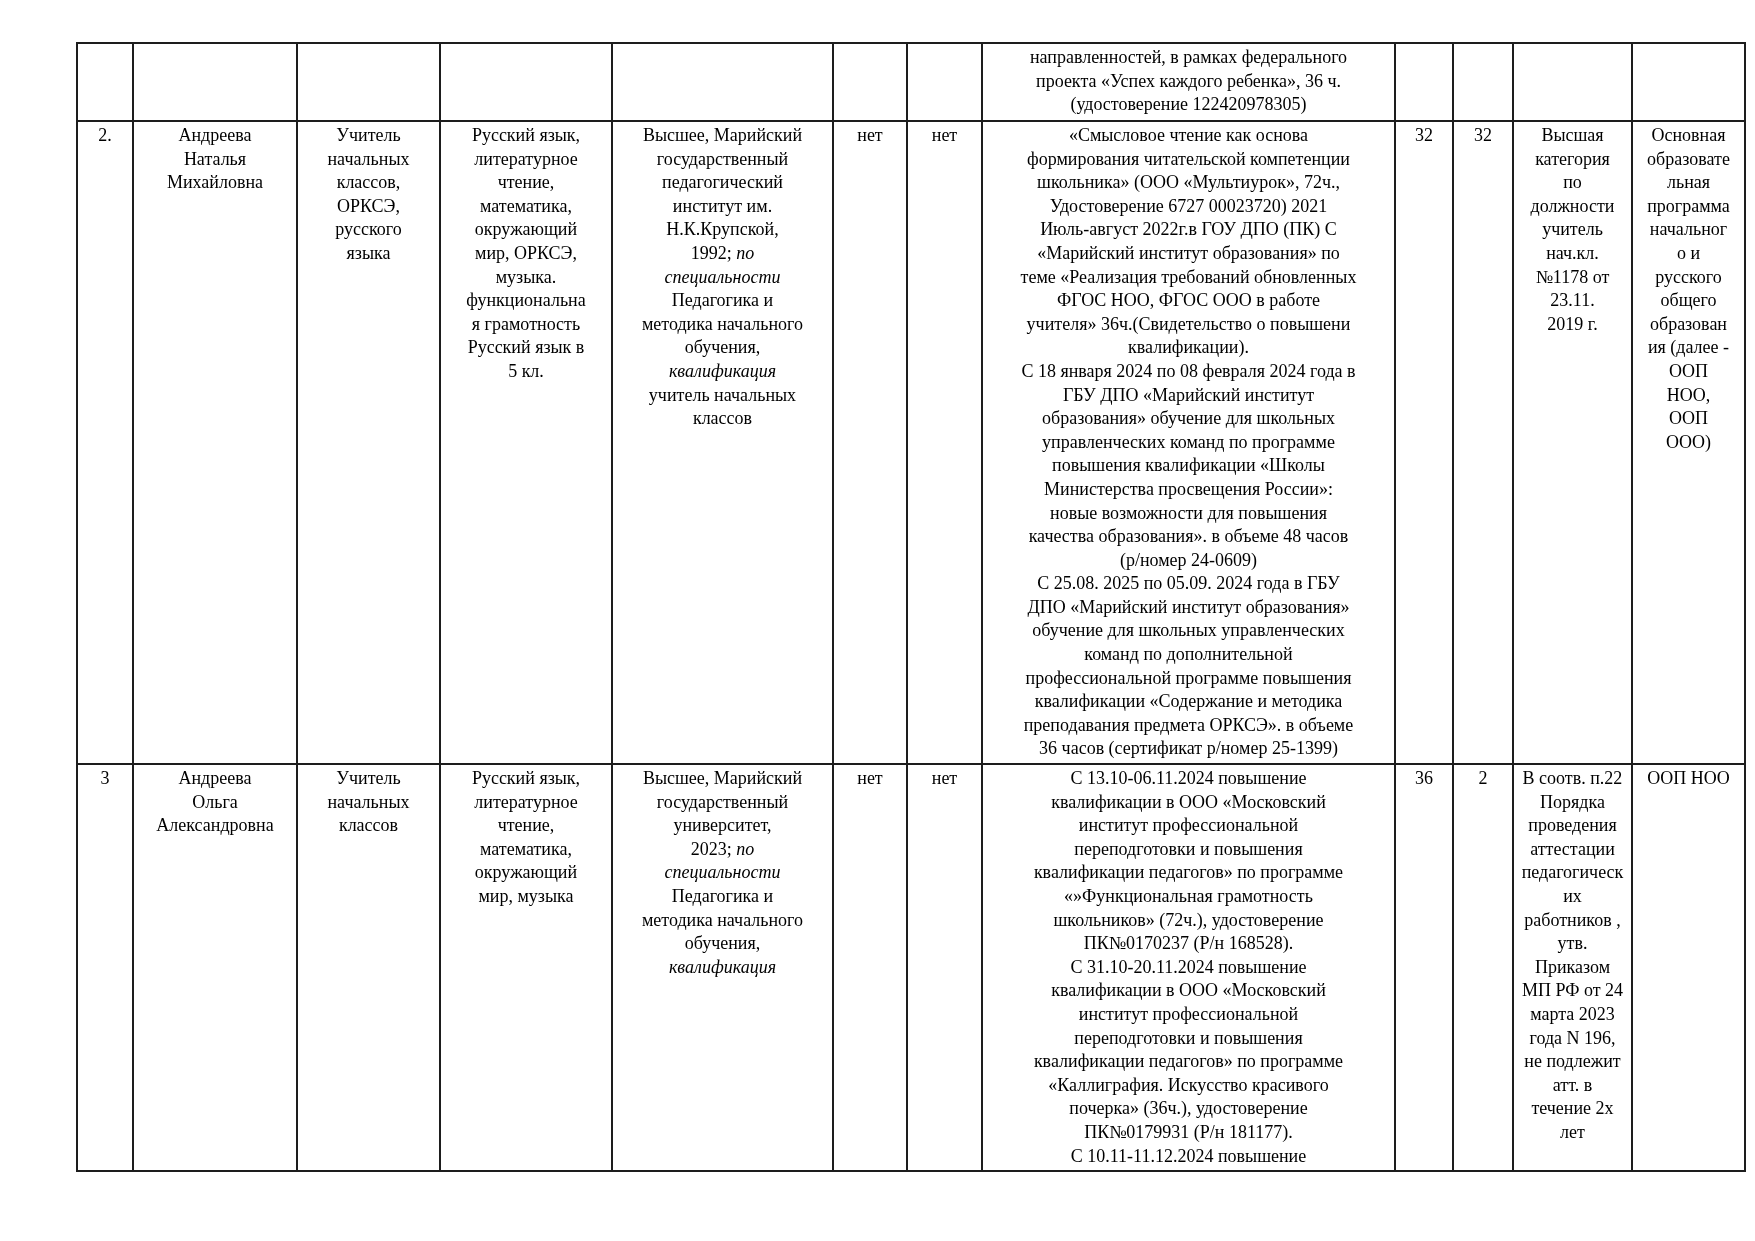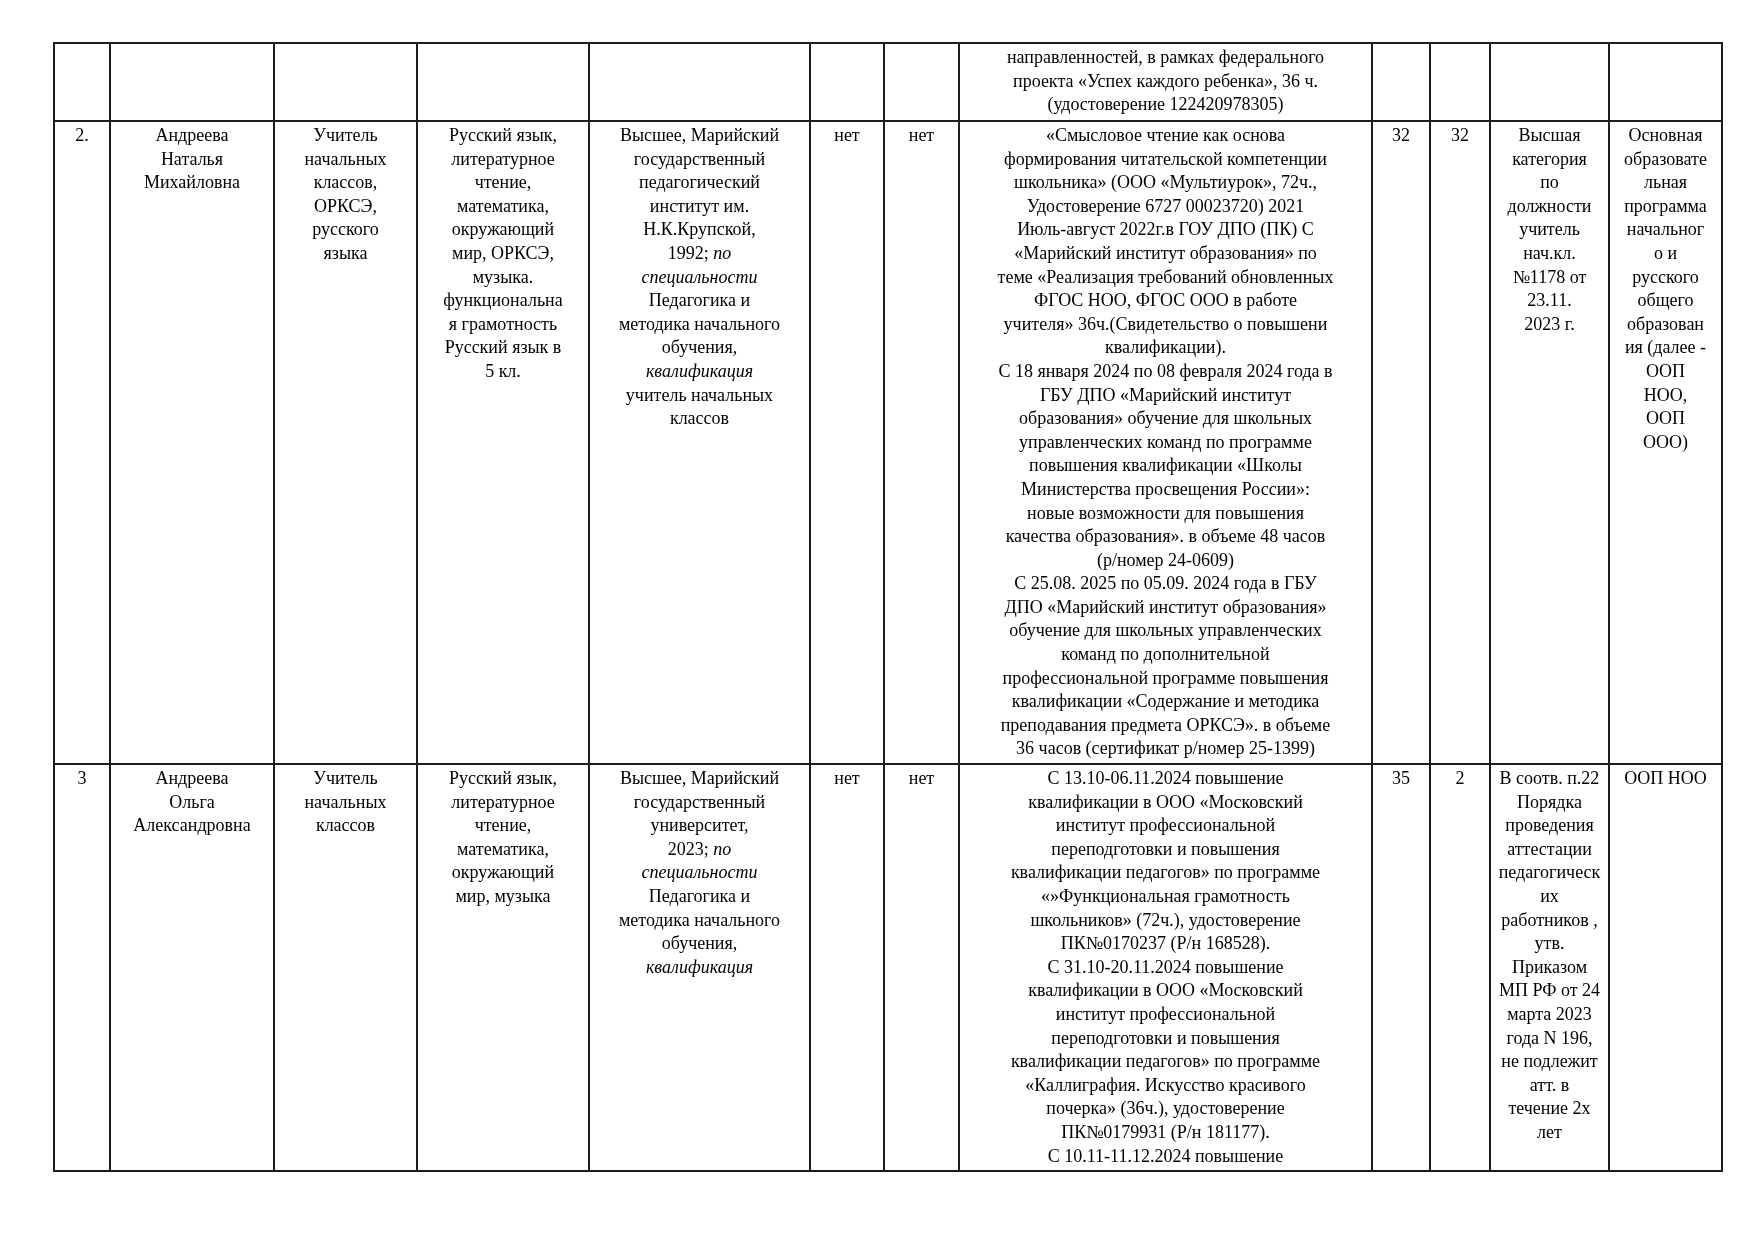--- a/index.html
+++ b/index.html
@@ -10,21 +10,21 @@
   body {
     width: 1755px;
     height: 1241px;
     font-family: "Liberation Serif", "DejaVu Serif", serif;
     color: #000000;
     overflow: hidden;
   }
   table.doc-table {
     border-collapse: collapse;
     table-layout: fixed;
-    margin: 42px 0 0 53px;
+    margin: 42px 0 0 76px;
   }
   table.doc-table td {
     border: 2px solid #1d1d1d;
     vertical-align: top;
     white-space: pre-line;
     font-size: 18px;
     line-height: 23.6px;
     padding: 2px 6px;
     text-align: center;
     word-wrap: break-word;
@@ -140,21 +140,21 @@
       <td>32</td>
       <td>32</td>
       <td>Высшая
 категория
 по
 должности
 учитель
 нач.кл.
 №1178 от
 23.11.
-2023 г.</td>
+2019 г.</td>
       <td>Основная
 образовате
 льная
 программа
 начальног
 о и
 русского
 общего
 образован
 ия (далее -
@@ -198,21 +198,21 @@
 ПК№0170237 (Р/н 168528).
 С 31.10-20.11.2024 повышение
 квалификации в ООО «Московский
 институт профессиональной
 переподготовки и повышения
 квалификации педагогов» по программе
 «Каллиграфия. Искусство красивого
 почерка» (36ч.), удостоверение
 ПК№0179931 (Р/н 181177).
 С 10.11-11.12.2024 повышение</td>
-      <td>35</td>
+      <td>36</td>
       <td>2</td>
       <td class="small-text">В соотв. п.22
 Порядка
 проведения
 аттестации
 педагогическ
 их
 работников ,
 утв.
 Приказом

